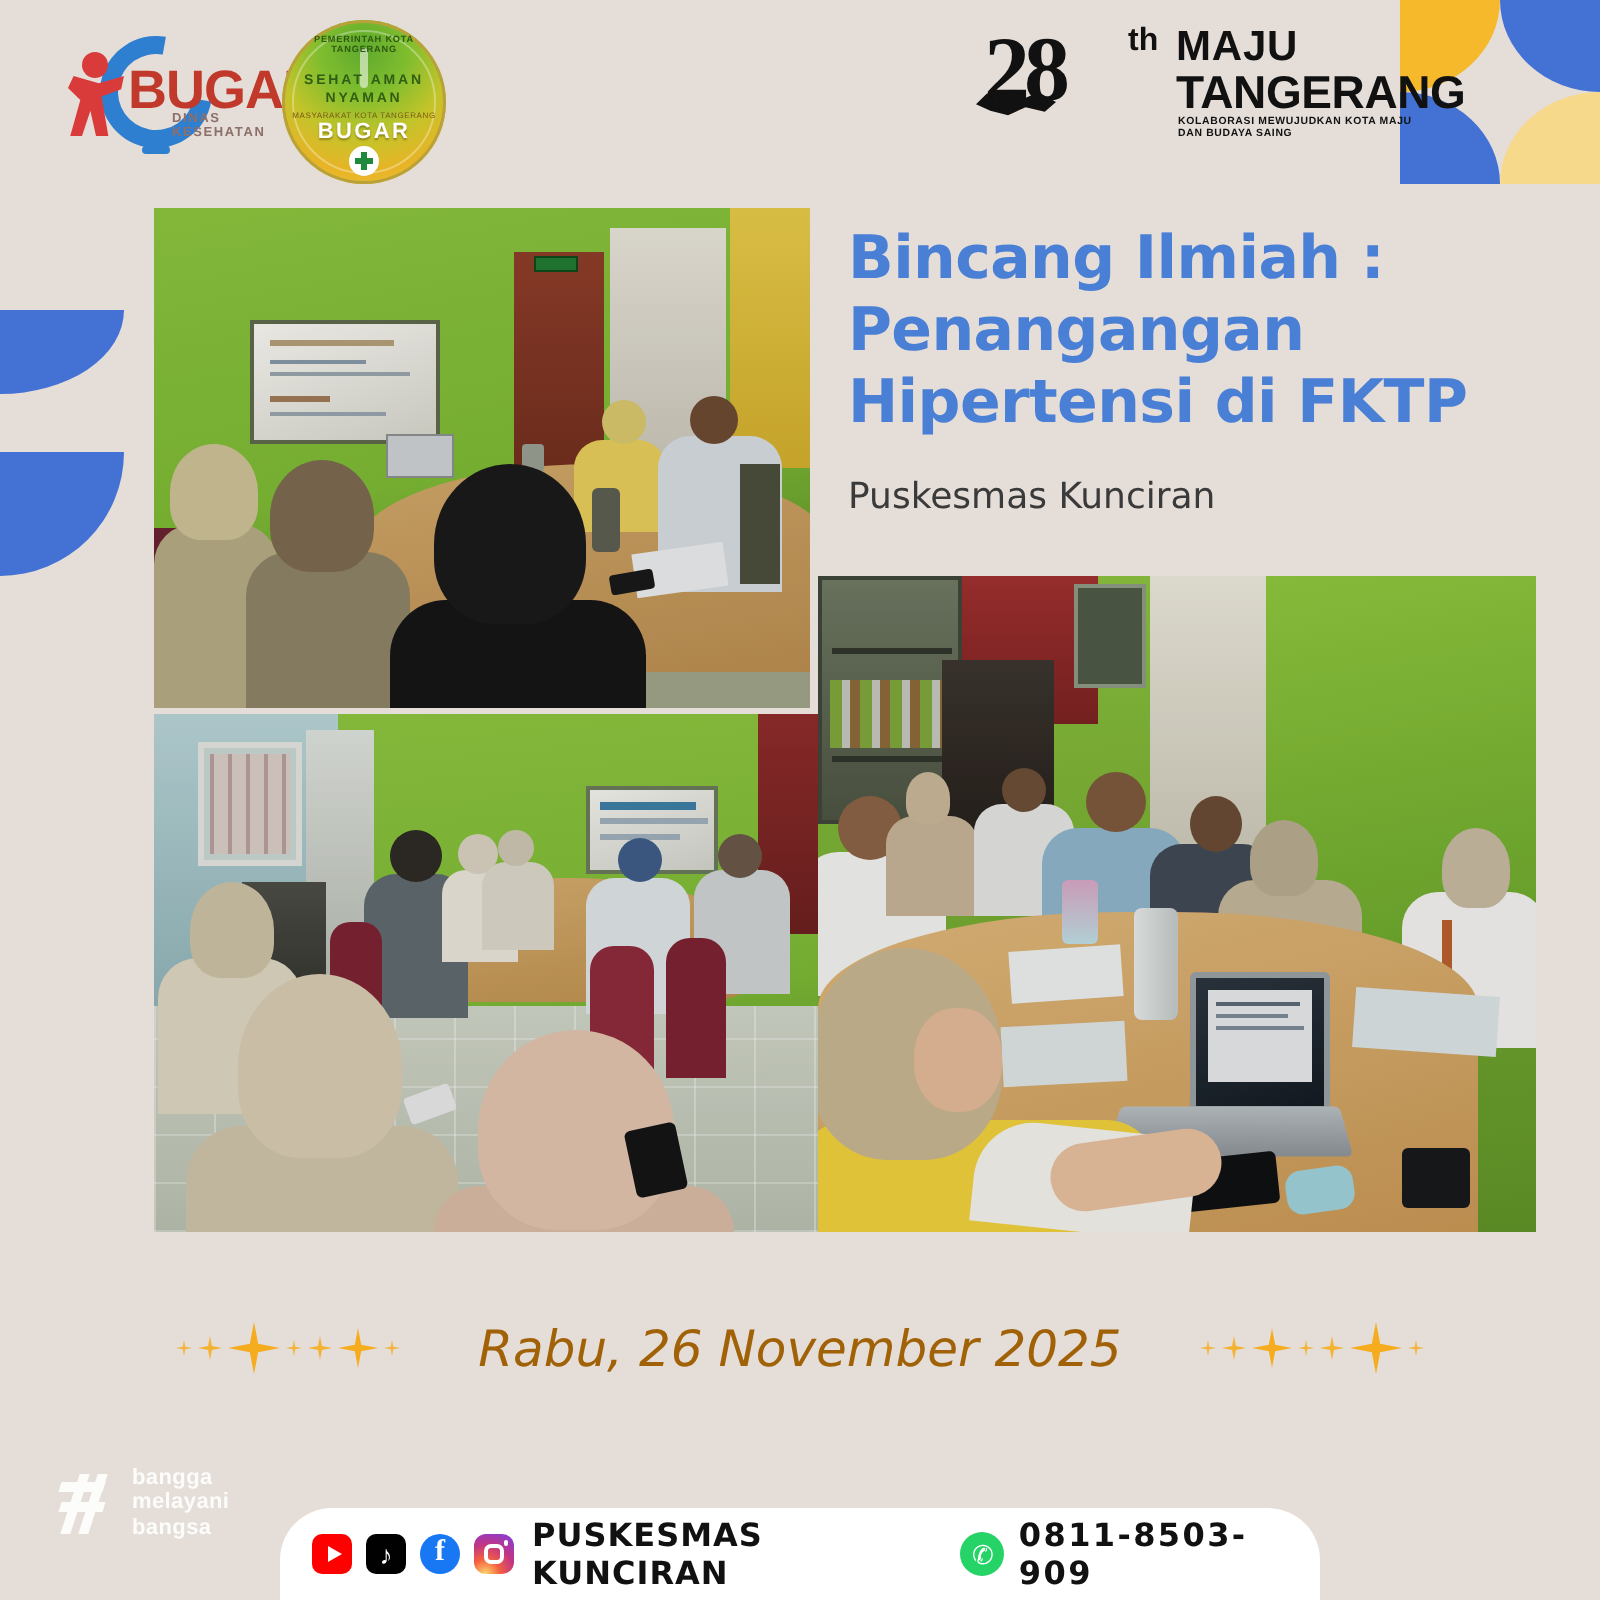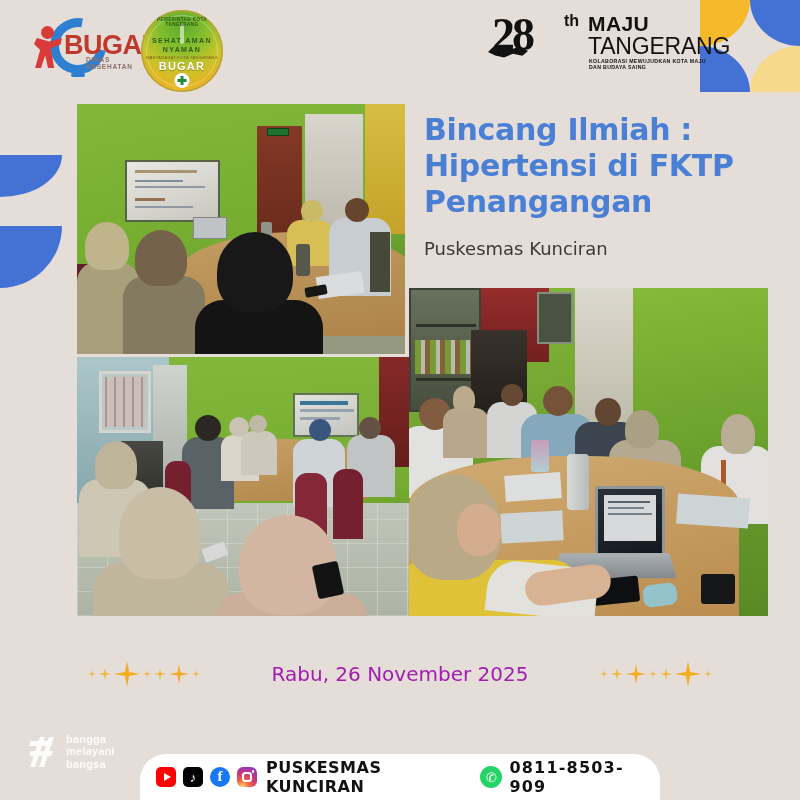--- a/index.html
+++ b/index.html
@@ -109,21 +109,21 @@
     background:#111;
     clip-path:polygon(0 55%,14% 30%,26% 46%,44% 22%,58% 44%,78% 28%,100% 50%,86% 72%,62% 62%,40% 80%,18% 70%);
   }
   .tgr-kota {
     position:absolute; left:96px; top:6px;
     font-size:21px; font-weight:bold; color:#111; letter-spacing:.4px;
     font-family:"Liberation Sans", sans-serif;
   }
   .tgr-tang {
     position:absolute; left:96px; top:27px;
-    font-size:23px; font-weight:normal; color:#111; letter-spacing:-.2px;
+    font-size:23px; font-weight:bold; color:#111; letter-spacing:-.2px;
     font-family:"Liberation Sans", sans-serif;
   }
   .tgr-tag {
     position:absolute; left:97px; top:52px;
     font-size:5.2px; font-weight:bold; color:#111; letter-spacing:.35px;
   }
 
   
   .photo { position:absolute; overflow:hidden; background:#6a6a6a; }
   .photo-1 { left:77px; top:104px; width:328px; height:250px; }
@@ -303,21 +303,21 @@
   .subtitle {
     margin-top:18px; font-size:18px; color:#3a3a3a; font-weight:normal;
     font-family:"DejaVu Sans", sans-serif;
   }
 
   
   .date-row {
     position:absolute; left:0; right:0; top:652px; height:44px;
     display:flex; align-items:center; justify-content:center;
   }
-  .date-text { font-size:20px; color:#a21caf; font-family:"DejaVu Sans", sans-serif; }
+  .date-text { font-size:25px; color:#a16207; font-family:"DejaVu Sans", sans-serif;font-style:italic; }
   .sparkle-group { position:absolute; display:flex; align-items:center; gap:3px; }
   .sparkle-left  { left:88px; }
   .sparkle-right { right:88px; }
   .spk {
     background:#f5ad1f;
     clip-path:polygon(50% 0,58% 42%,100% 50%,58% 58%,50% 100%,42% 58%,0 50%,42% 42%);
   }
   .spk-xs { width:8px;  height:8px;  opacity:.85; }
   .spk-sm { width:12px; height:12px; opacity:.9; }
   .spk-md { width:20px; height:20px; }
@@ -551,22 +551,22 @@
     <div class="p3-fgh"></div>
     <div class="p3-fgf"></div>
     <div class="p3-arm"></div>
     <div class="photo-inner-dim"></div>
   </div>
 </div>
 
 <div class="title-wrap">
   <div class="title">
     <div>Bincang Ilmiah :</div>
+    <div>Penangangan</div>
     <div>Hipertensi di FKTP</div>
-    <div>Penangangan</div>
   </div>
   <div class="subtitle">Puskesmas Kunciran</div>
 </div>
 
 <div class="date-row">
   <div class="sparkle-group sparkle-left">
     <span class="spk spk-xs"></span>
     <span class="spk spk-sm"></span>
     <span class="spk spk-lg"></span>
     <span class="spk spk-xs"></span>

